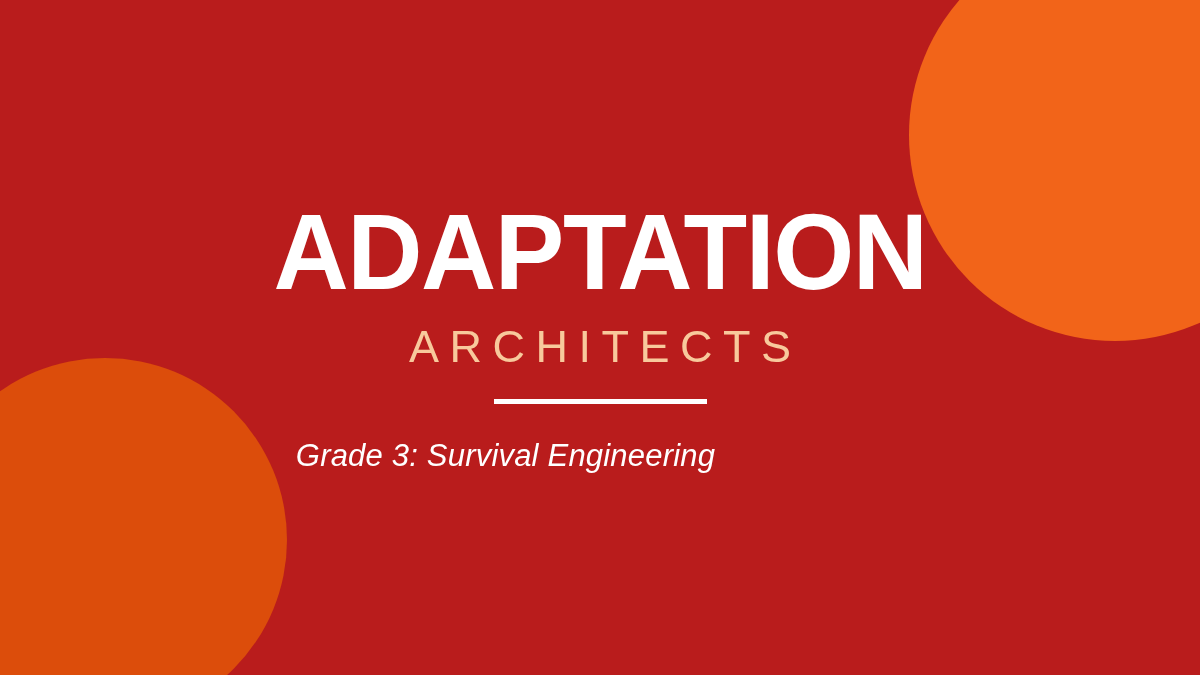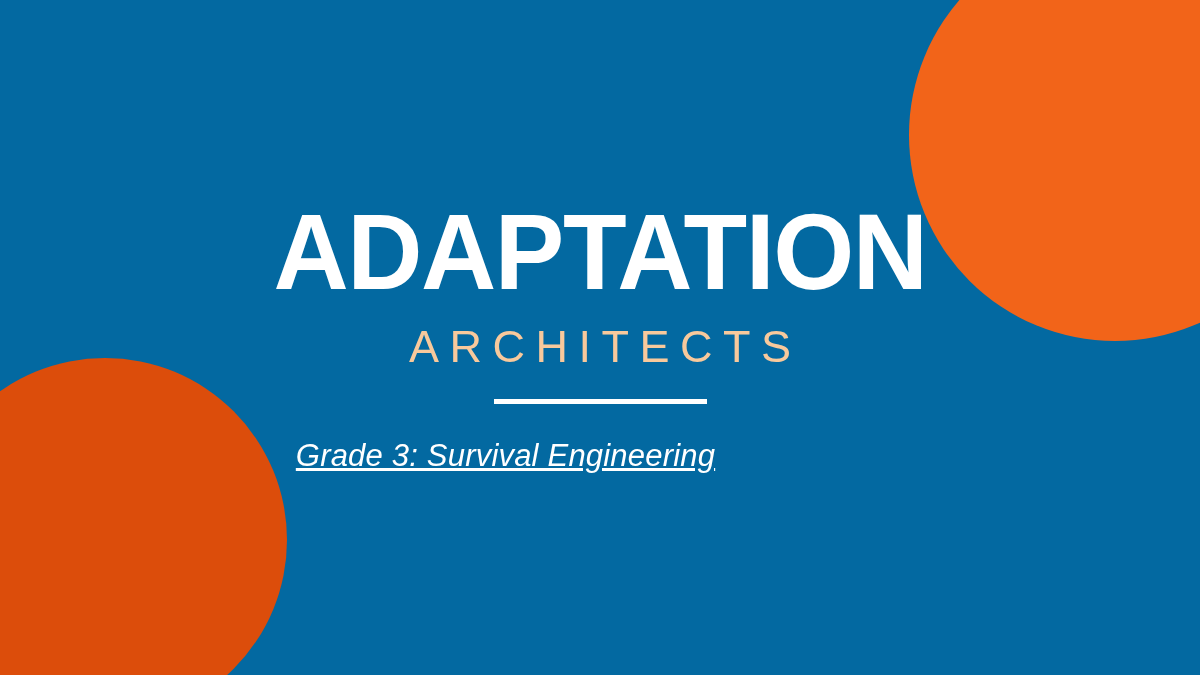--- a/index.html
+++ b/index.html
@@ -7,21 +7,21 @@
     margin: 0;
     padding: 0;
     background: #222;
   }
 
   #slide {
     position: relative;
     width: 1200px;
     height: 675px;
     overflow: hidden;
-    background: #0369a1;
+    background: #b91c1c;
     font-family: "Liberation Sans", sans-serif;
     -webkit-font-smoothing: antialiased;
   }
 
   
   .deco-circle {
     position: absolute;
     border-radius: 50%;
     pointer-events: none;
   }
@@ -107,21 +107,20 @@
     width: 1011px;
     text-align: center;
     color: #ffffff;
     font-family: "Liberation Sans", sans-serif;
     font-size: 31px;
     font-style: italic;
     font-weight: 400;
     line-height: 1.1;
     letter-spacing: 0.2px;
     white-space: nowrap;
-    text-decoration: underline;
   }
 </style>
 </head>
 <body>
 
 <div id="slide">
 
   <div class="deco-circle" id="circle-top-right"></div>
 
   <div class="deco-circle" id="circle-bottom-left"></div>

